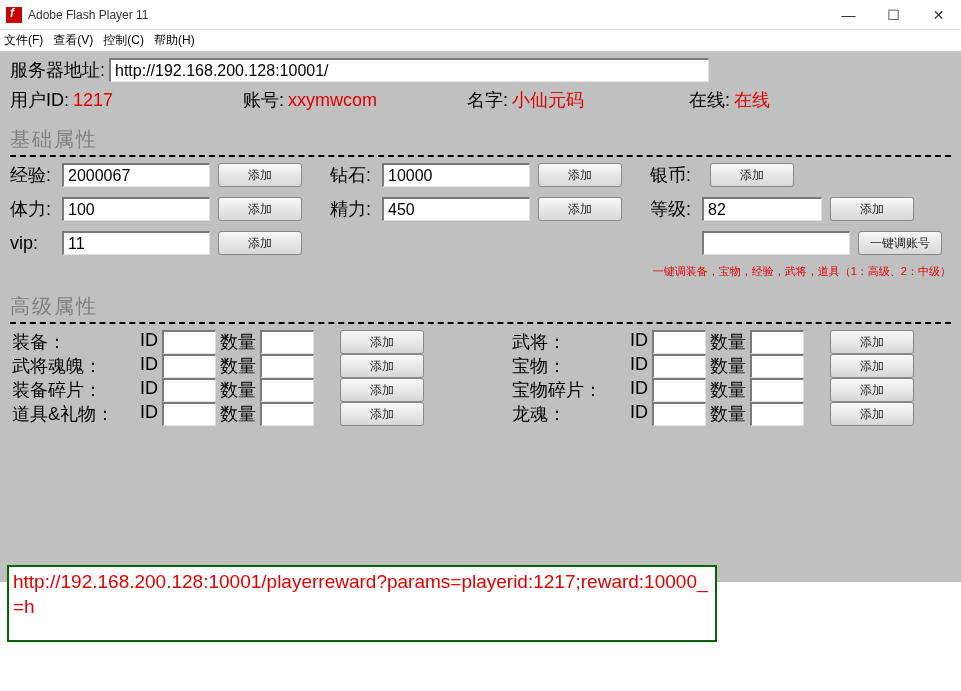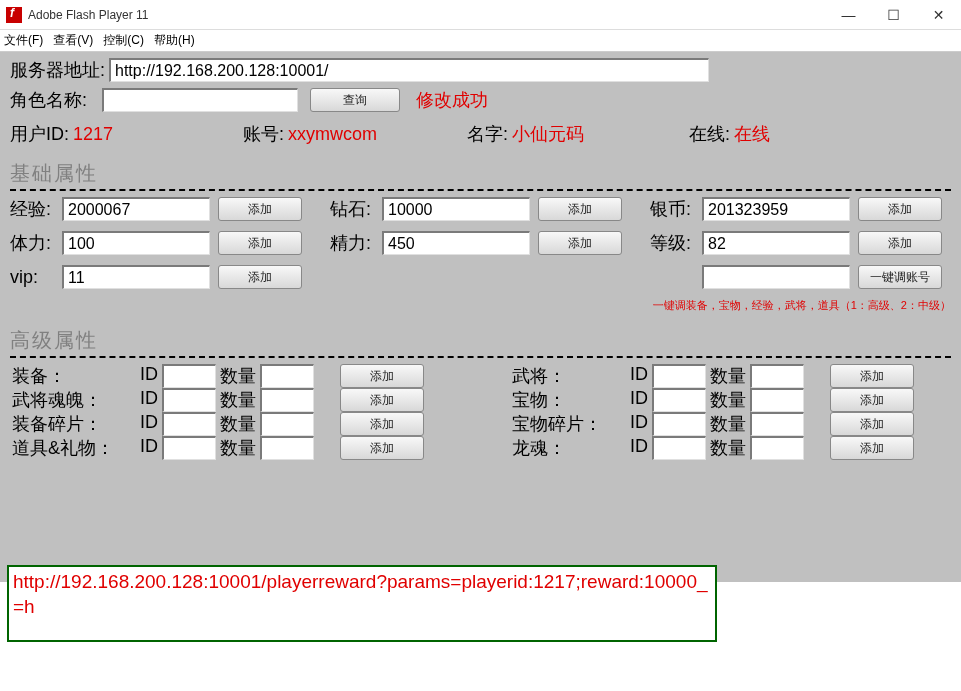--- a/index.html
+++ b/index.html
@@ -179,26 +179,20 @@
   <span>帮助(H)</span>
 </div>
 
 <div class="content">
 
   <div class="row">
     <span class="label-lg">服务器地址:</span>
     <input class="input" style="width: 600px; margin-left: 4px;" value="http://192.168.200.128:10001/">
   </div>
 
-  <div class="row" style="margin-bottom:10px;">
-    <span class="label-lg" style="width:92px;">角色名称:</span>
-    <input class="input" style="width: 196px;" value="">
-    <div class="btn-gradient" style="width:90px;margin-left:12px;">查询</div>
-    <span class="red label-lg" style="margin-left:16px;">修改成功</span>
-  </div>
 
   <div class="row" style="margin-bottom:6px;font-size:18px;">
     <span>用户ID:</span>
     <span class="red" style="margin-left:4px;">1217</span>
     <span style="margin-left:130px;">账号:</span>
     <span class="red" style="margin-left:4px;">xxymwcom</span>
     <span style="margin-left:90px;">名字:</span>
     <span class="red" style="margin-left:4px;">小仙元码</span>
     <span style="margin-left:105px;">在线:</span>
     <span class="red" style="margin-left:4px;">在线</span>
@@ -213,39 +207,38 @@
       <input class="input" style="width: 148px;" value="2000067">
       <div class="btn-gradient" style="width:84px;margin-left:8px;">添加</div>
     </div>
     <div class="basic-cell bc2">
       <span class="lbl-fix">钻石:</span>
       <input class="input" style="width: 148px;" value="10000">
       <div class="btn-gradient" style="width:84px;margin-left:8px;">添加</div>
     </div>
     <div class="basic-cell bc3">
       <span class="lbl-fix">银币:</span>
-      <input class="input" style="width: 148px;" value="201323959">
       <div class="btn-gradient" style="width:84px;margin-left:8px;">添加</div>
     </div>
   </div>
 
   <div class="basic-row">
     <div class="basic-cell bc1">
       <span class="lbl-fix">体力:</span>
       <input class="input" style="width: 148px;" value="100">
       <div class="btn-gradient" style="width:84px;margin-left:8px;">添加</div>
     </div>
     <div class="basic-cell bc2">
       <span class="lbl-fix">精力:</span>
       <input class="input" style="width: 148px;" value="450">
       <div class="btn-gradient" style="width:84px;margin-left:8px;">添加</div>
     </div>
     <div class="basic-cell bc3">
       <span class="lbl-fix">等级:</span>
-      <input class="input" style="width: 148px;" value="82">
+      <input class="input" style="width: 120px;" value="82">
       <div class="btn-gradient" style="width:84px;margin-left:8px;">添加</div>
     </div>
   </div>
 
   <div class="basic-row">
     <div class="basic-cell bc1">
       <span class="lbl-fix">vip:</span>
       <input class="input" style="width: 148px;" value="11">
       <div class="btn-gradient" style="width:84px;margin-left:8px;">添加</div>
     </div>

